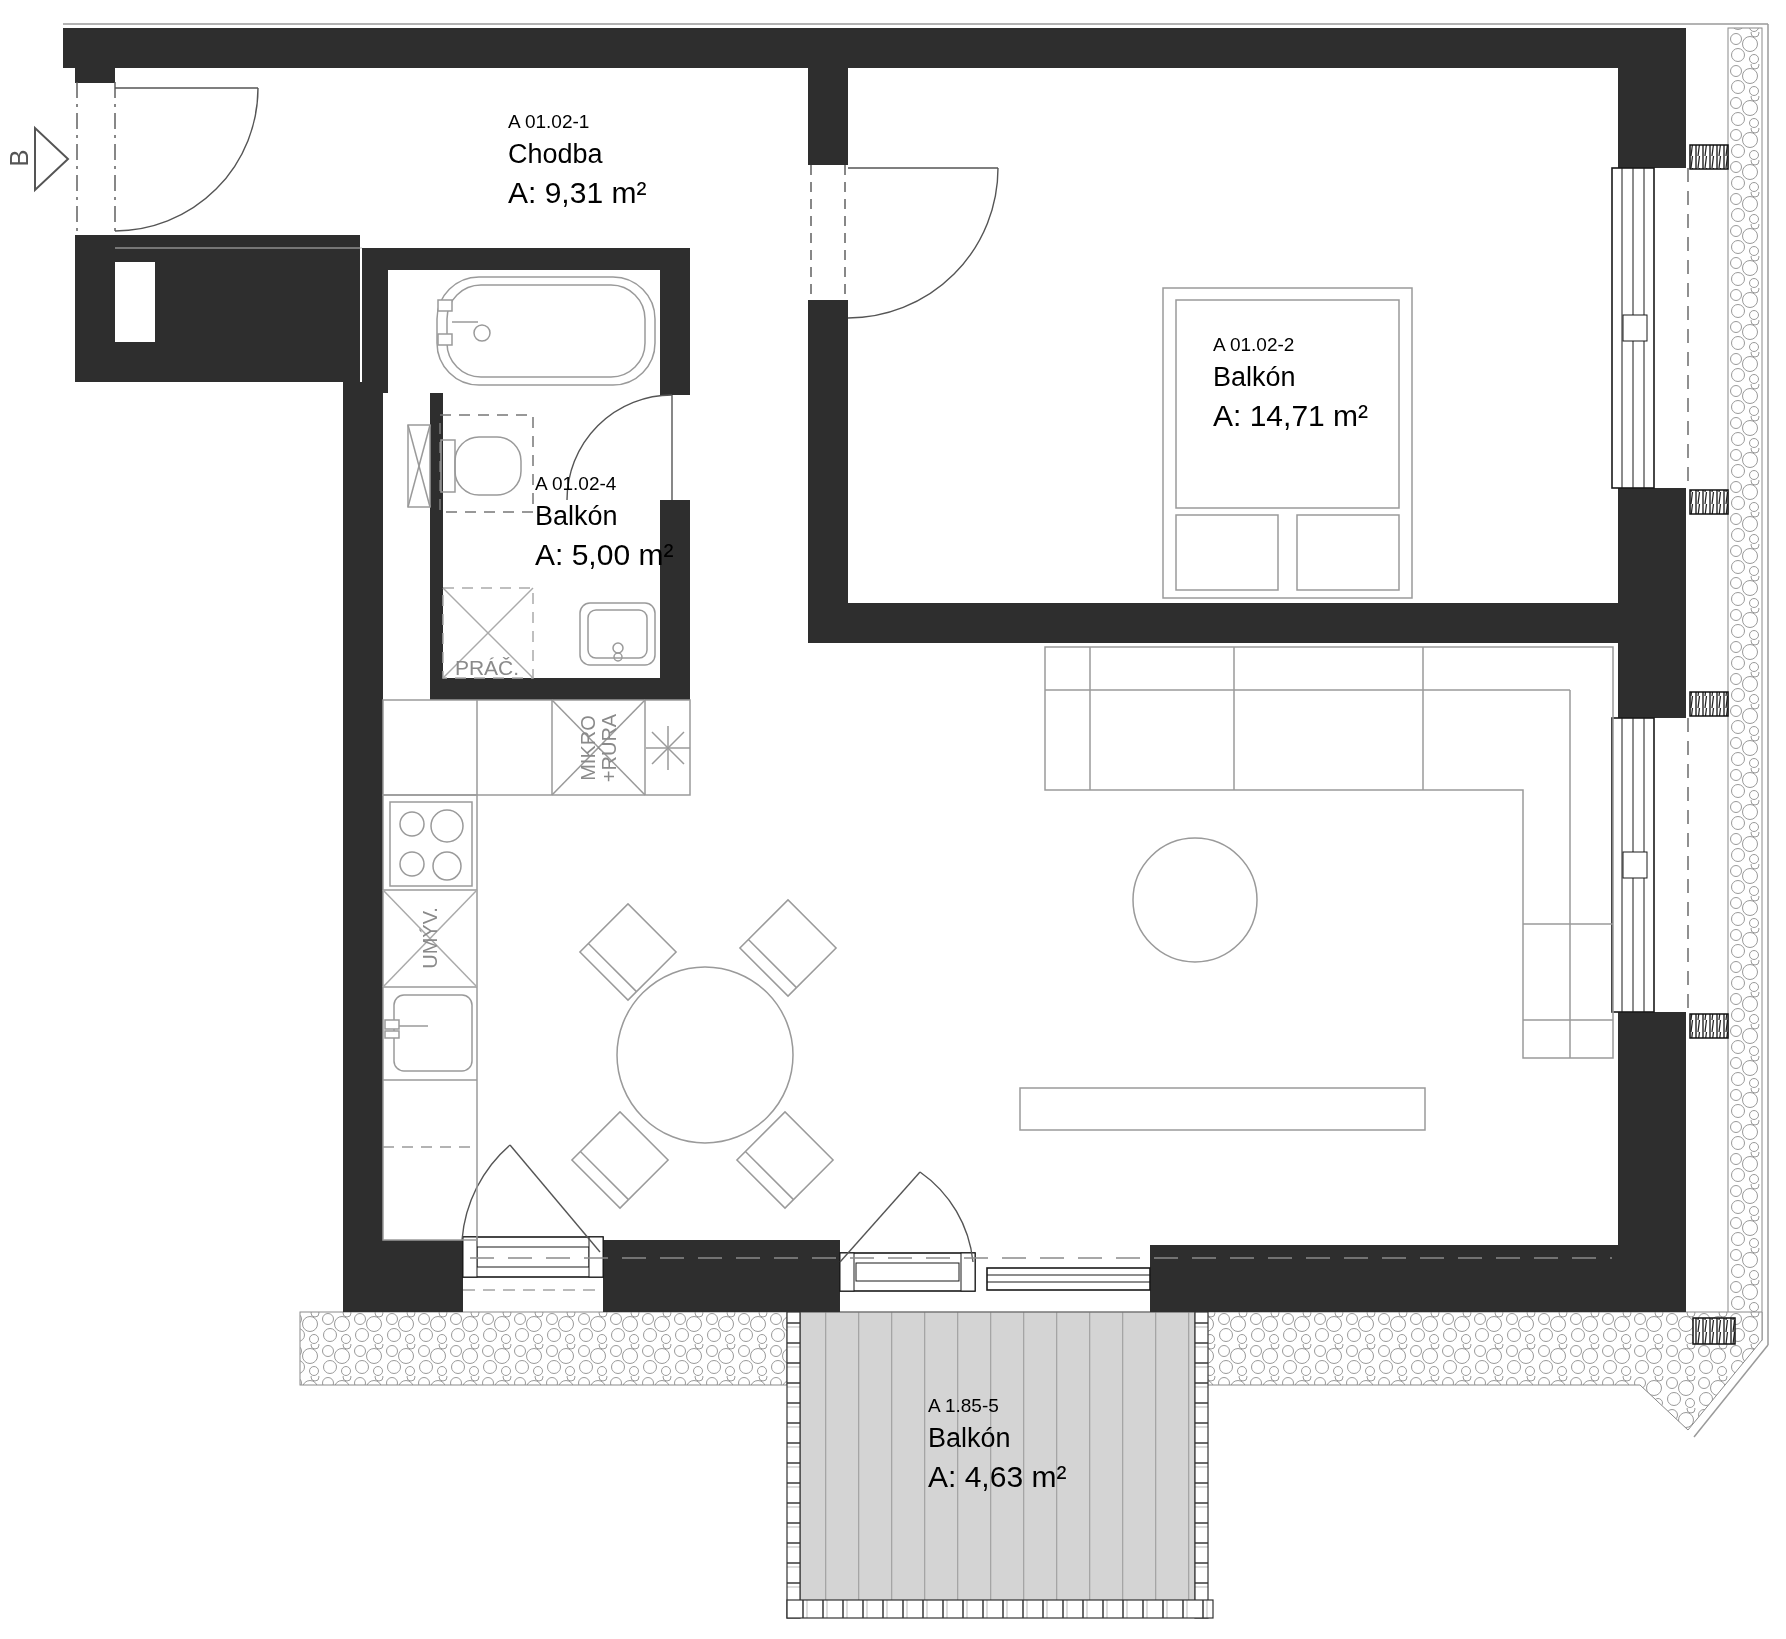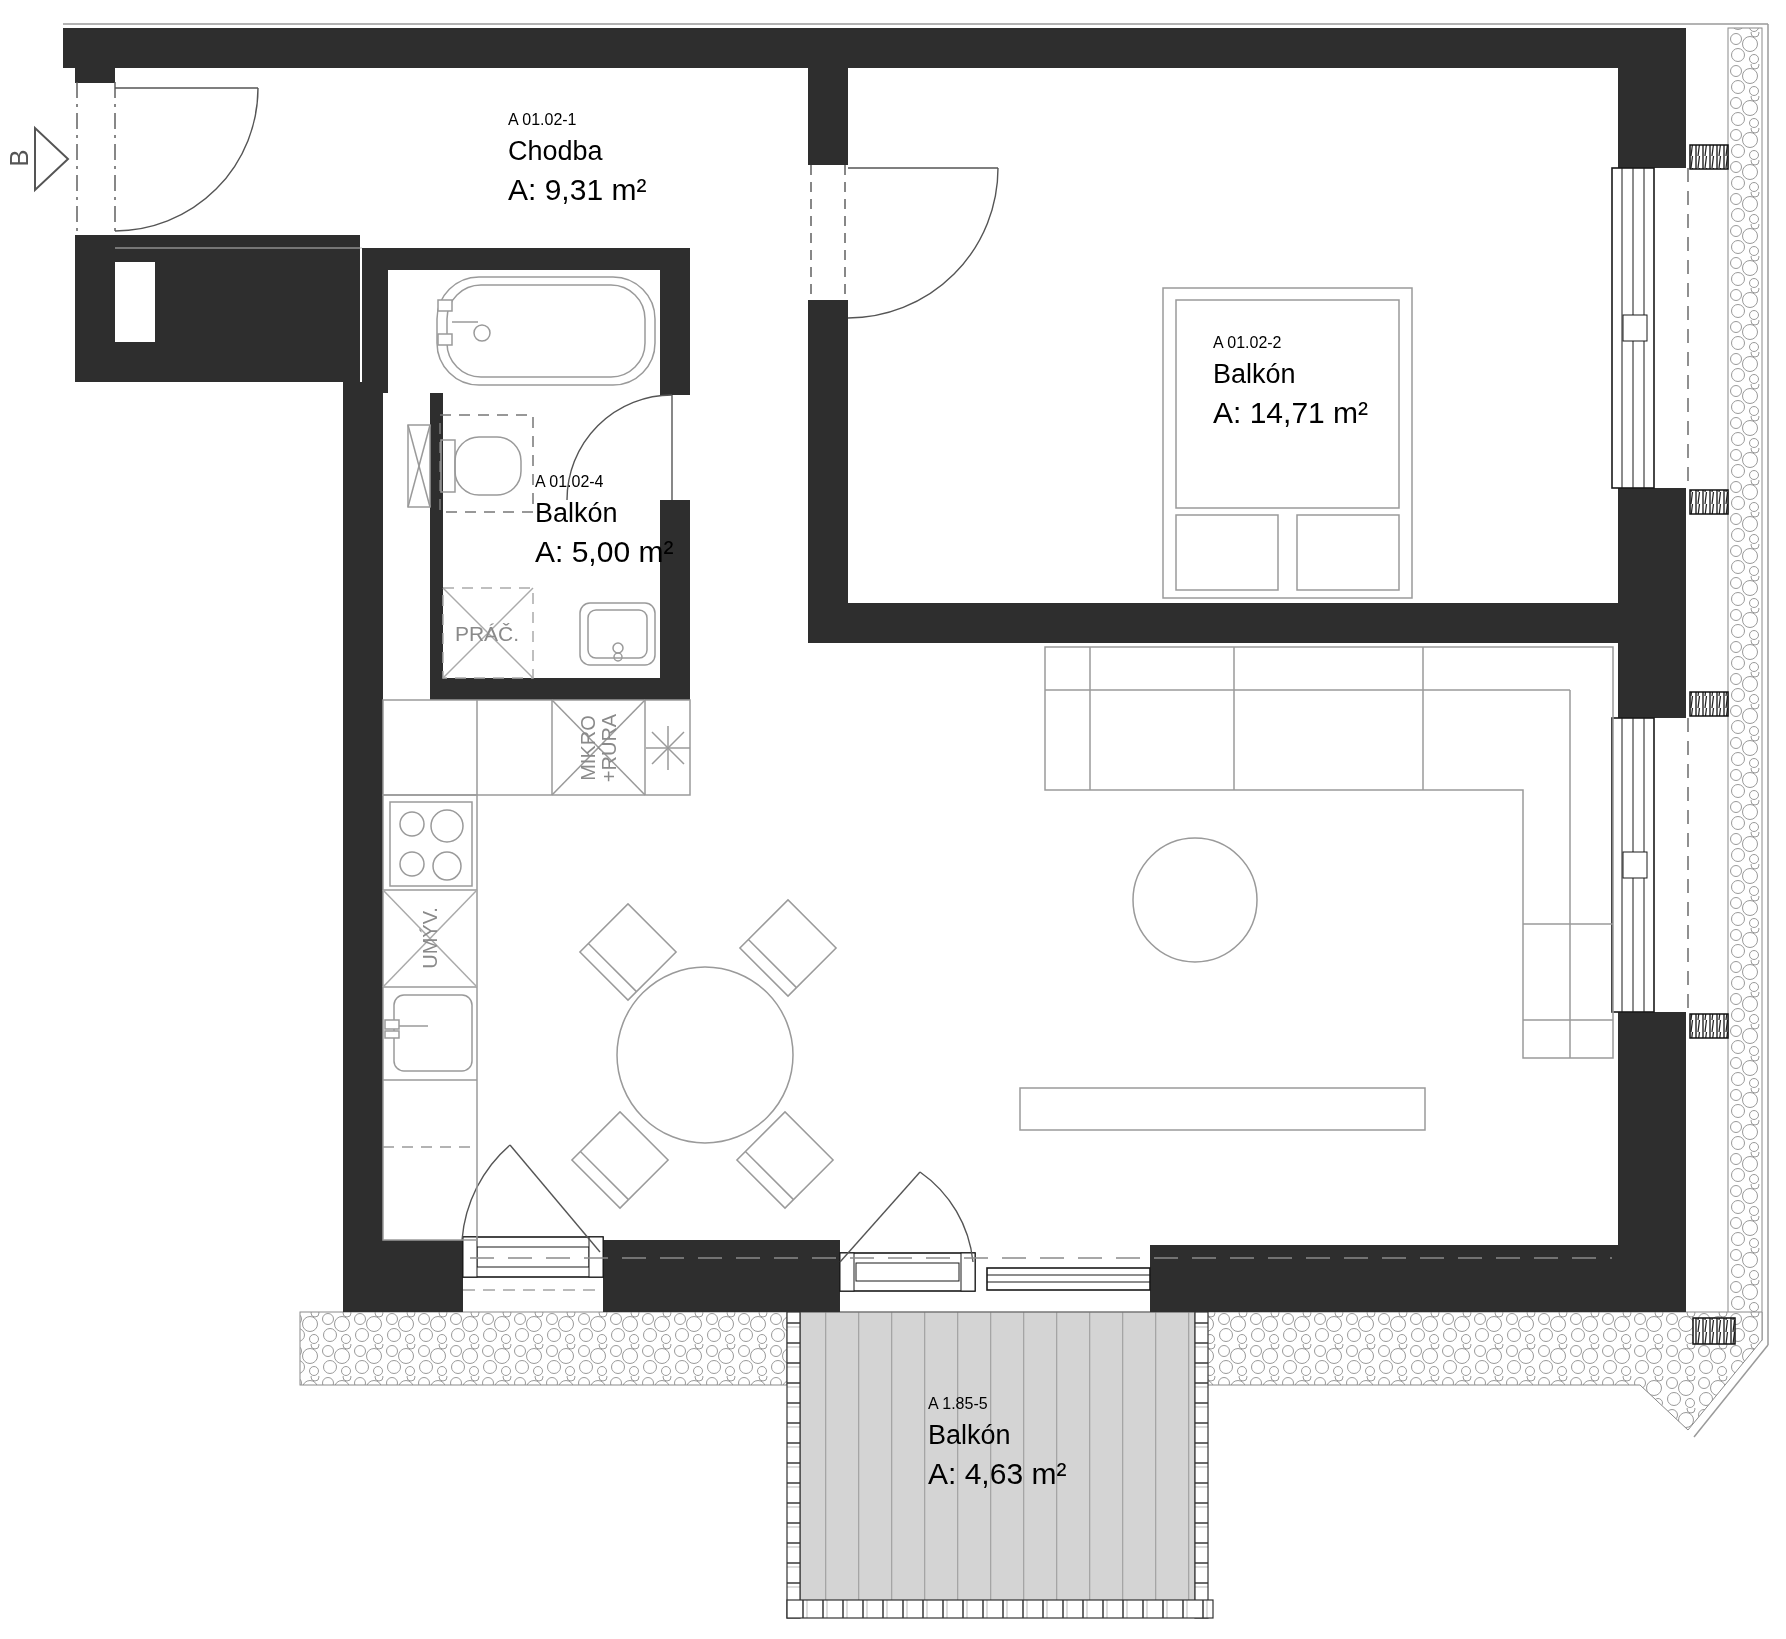--- a/index.html
+++ b/index.html
@@ -1,20 +1,20 @@
 <!DOCTYPE html>
 <html><head>
 <meta charset="utf-8">
 <style>
   html,body{margin:0;padding:0;background:#ffffff;}
   #plan{position:relative;width:1786px;height:1639px;background:#fff;overflow:hidden;
         font-family:"Liberation Sans",sans-serif;}
   #plan svg{position:absolute;left:0;top:0;}
   .room-label{position:absolute;color:#000;white-space:nowrap;line-height:1.0;}
-  .room-label .rid{font-size:16px;display:block;margin-bottom:10px;}
+  .room-label .rid{font-size:19px;display:block;margin-bottom:10px;}
   .room-label .rname{font-size:27px;font-weight:normal;display:block;margin-bottom:10px;}
   .room-label .rarea{font-size:30px;display:block;}
   .fix-label{position:absolute;color:#8a8a8a;font-size:21px;white-space:pre;text-align:center;
              transform:translate(-50%,-50%);line-height:1.05;}
   .fix-label.vert{transform:translate(-50%,-50%) rotate(-90deg);}
   .marker-b{position:absolute;color:#555;font-size:26px;transform:translate(-50%,-50%) rotate(-90deg);}
 </style>
 </head>
 <body>
 
@@ -320,18 +320,18 @@
     <span class="rid">A 01.02-4</span>
     <span class="rname">Balkón</span>
     <span class="rarea">A: 5,00 m²</span>
   </div>
   <div class="room-label" style="left:928px;top:1396px;">
     <span class="rid">A 1.85-5</span>
     <span class="rname">Balkón</span>
     <span class="rarea">A: 4,63 m²</span>
   </div>
 
-  <div class="fix-label" style="left:487px;top:634px;">PRÁČ.</div>
+  <div class="fix-label" style="left:487px;top:668px;">PRÁČ.</div>
   <div class="fix-label vert" style="left:599px;top:748px;font-size:20px;">MIKRO
 +RÚRA</div>
   <div class="fix-label vert" style="left:430px;top:938px;font-size:20px;">UMÝV.</div>
   <div class="marker-b" style="left:19px;top:158px;">B</div>
 </div>
 
 </body></html>

